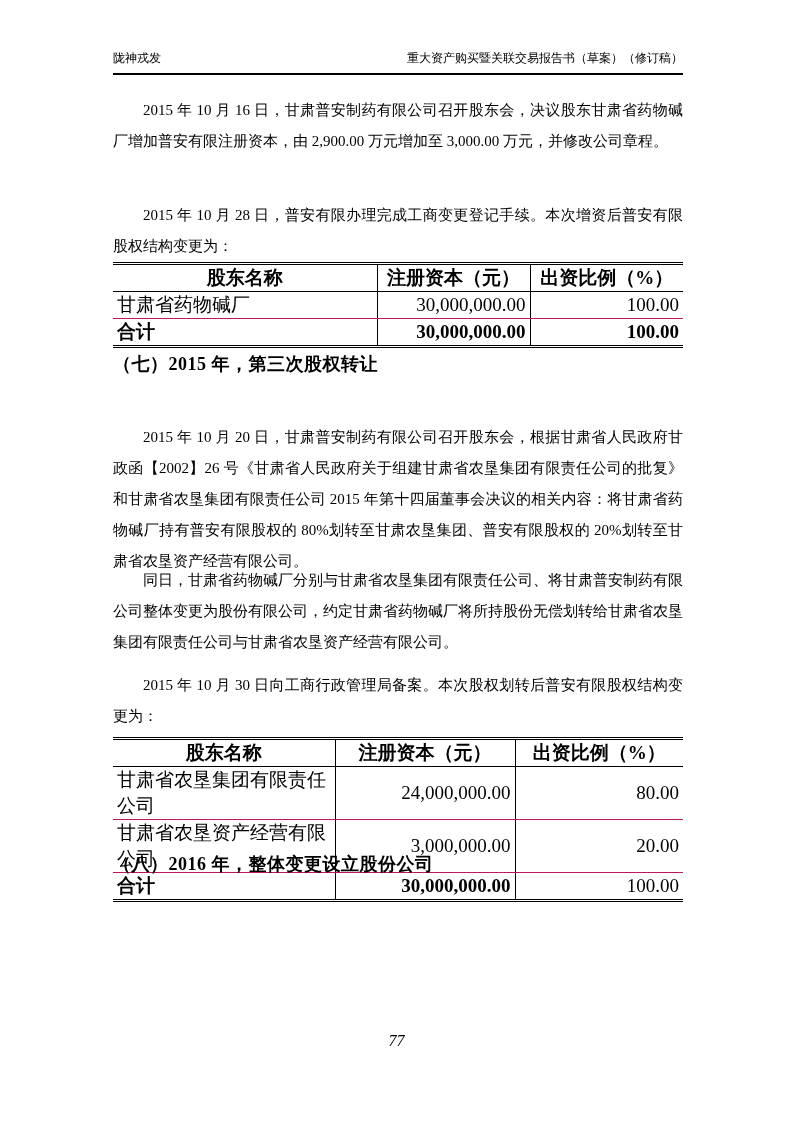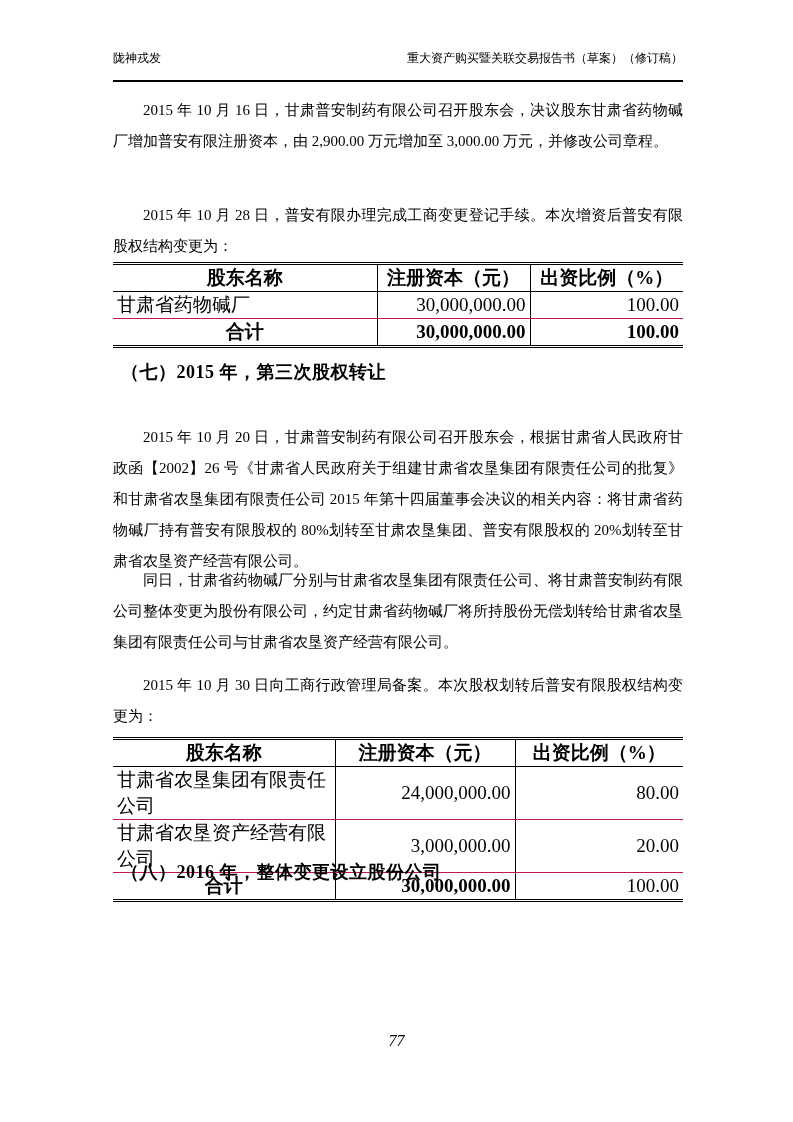--- a/index.html
+++ b/index.html
@@ -9,21 +9,21 @@
     background:#ffffff;
     font-family:"Liberation Serif","DejaVu Serif",serif;
     color:#000;
     overflow:hidden;
   }
   .page-header{
     position:absolute;
     left:113px;top:50px;width:570px;
     display:flex;justify-content:space-between;align-items:flex-end;
     font-size:12px;
-    padding-bottom:13px;
+    padding-bottom:6px;
     border-bottom:2px solid #000;
   }
   .content-block{position:absolute;left:113px;width:570px;}
   p.para{
     margin:0;
     font-size:15px;
     line-height:31px;
     text-align:justify;
     text-indent:2em;
   }
@@ -31,21 +31,21 @@
   .p2{top:200px;}
   .t1{top:262px;}
   .h7{top:350px;}
   .p3{top:422px;}
   .p4{top:565px;}
   .p5{top:670px;}
   .t2{top:737px;}
   .h8{top:850px;}
   .p6{top:897px;}
   h2.sec{
-    margin:8px;
+    margin:0;
     font-size:18px;
     font-weight:bold;
     line-height:28px;
     font-family:"Liberation Serif","DejaVu Serif",serif;
     letter-spacing:0.5px;
   }
   table.doc-table{
     border-collapse:collapse;
     width:570px;
     table-layout:fixed;
@@ -60,21 +60,21 @@
   }
   table.doc-table td{
     height:25px;padding:0 4px;
     border-bottom:1px solid #be185d;
   }
   table.doc-table tr:last-child td{border-bottom:none;}
   table.doc-table th:not(:last-child),
   table.doc-table td:not(:last-child){border-right:1px solid #000;}
   td.name{text-align:left;}
   td.num{text-align:right;font-family:Liberation Serif, serif;}
-  tr.total td.name{text-align:center;font-weight:bold;}
+  tr.total td.name{font-weight:bold;}
   tr.total td.bold{font-weight:bold;}
   .page-footer{
     position:absolute;left:0;top:1032px;width:100%;
     text-align:center;
     font-size:16px;font-style:italic;
   }
 </style>
 </head>
 <body>
 

